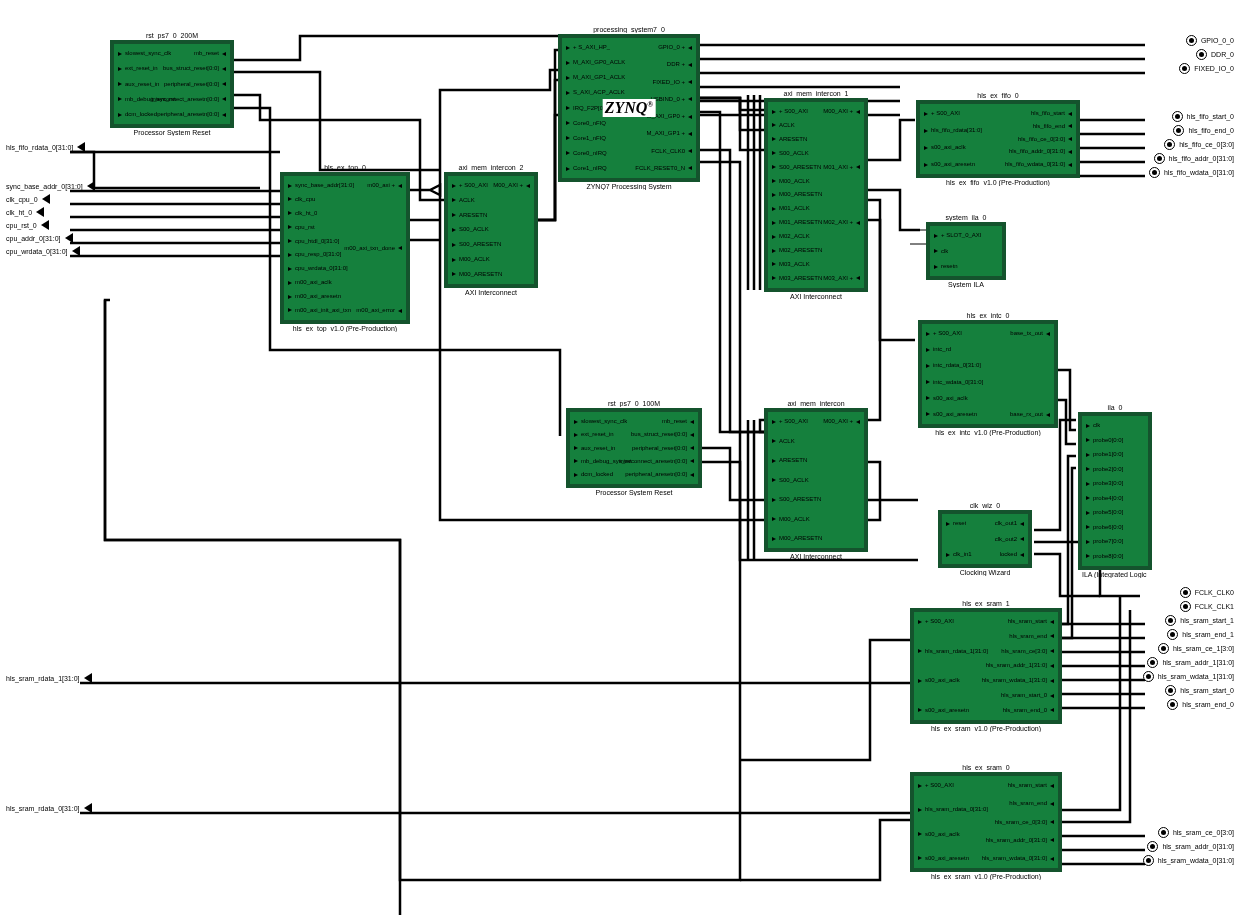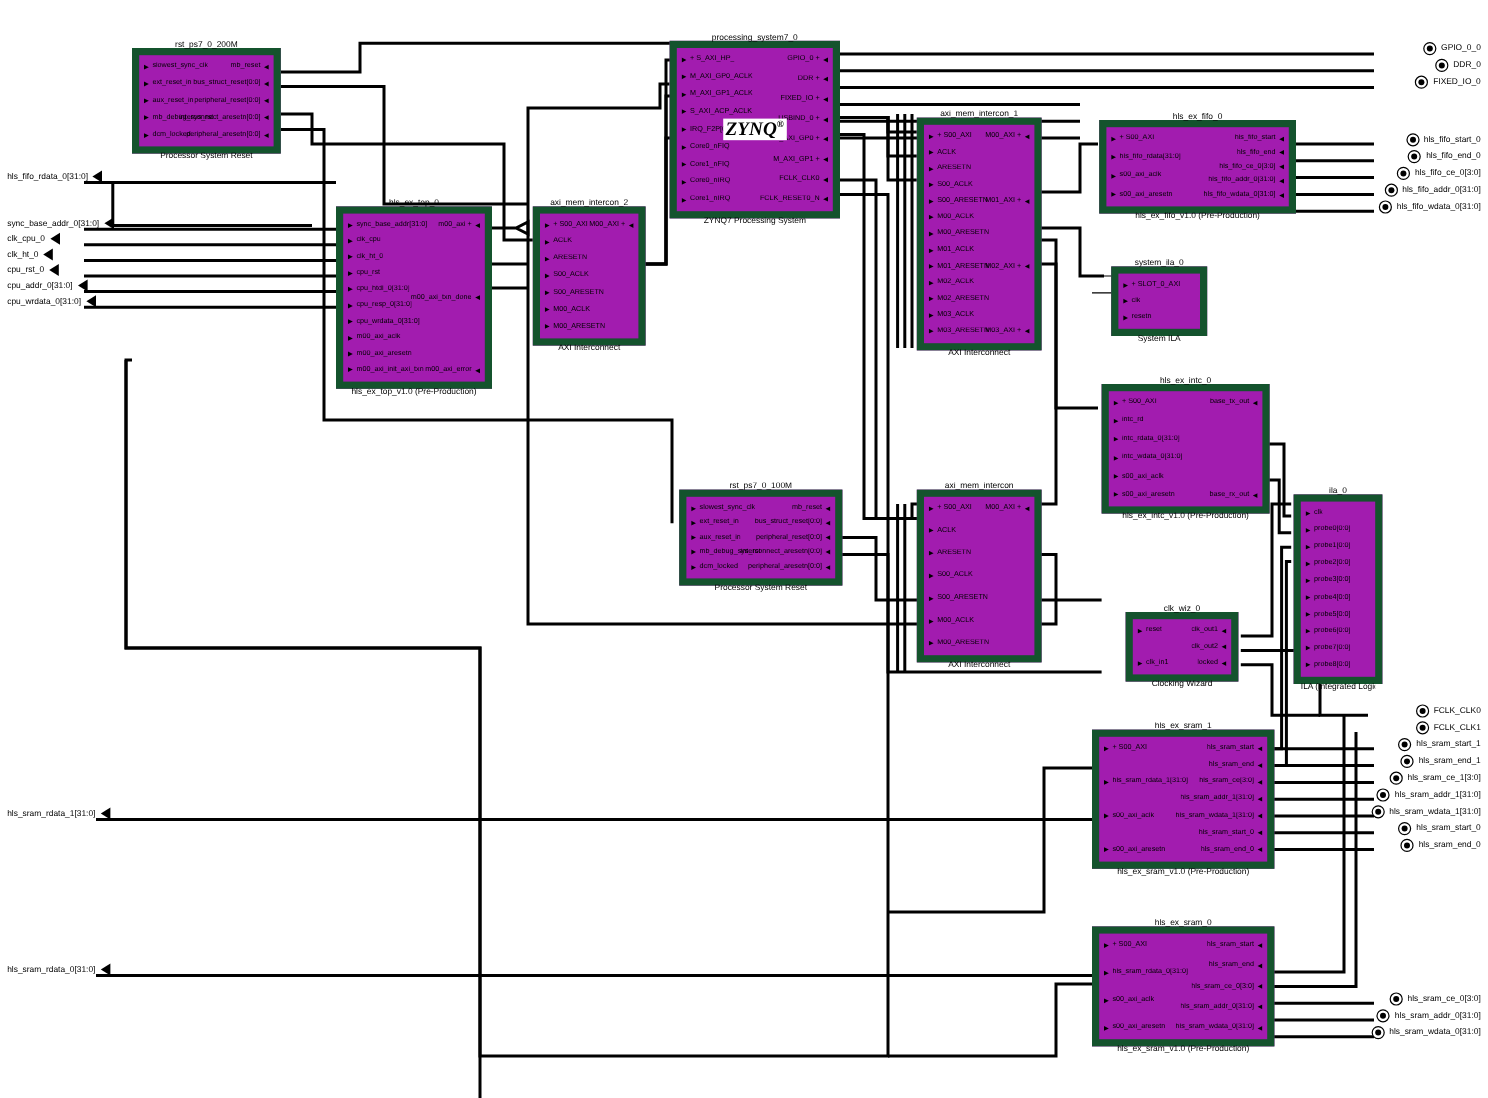--- a/index.html
+++ b/index.html
@@ -11,22 +11,22 @@
     color: #000;
   }
   #canvas {
     position: relative;
     width: 1240px;
     height: 915px;
     background: #ffffff;
   }
   .block {
     position: absolute;
-    border: 6px solid #14532d;
-    background: #a21caf;
+    border: 4px solid #14532d;
+    background: #15803d;
     box-sizing: border-box;
   }
   .block .outer-caption {
     position: absolute;
     top: -12px;
     left: 0;
     right: 0;
     text-align: center;
     font-size: 7px;
     white-space: nowrap;

